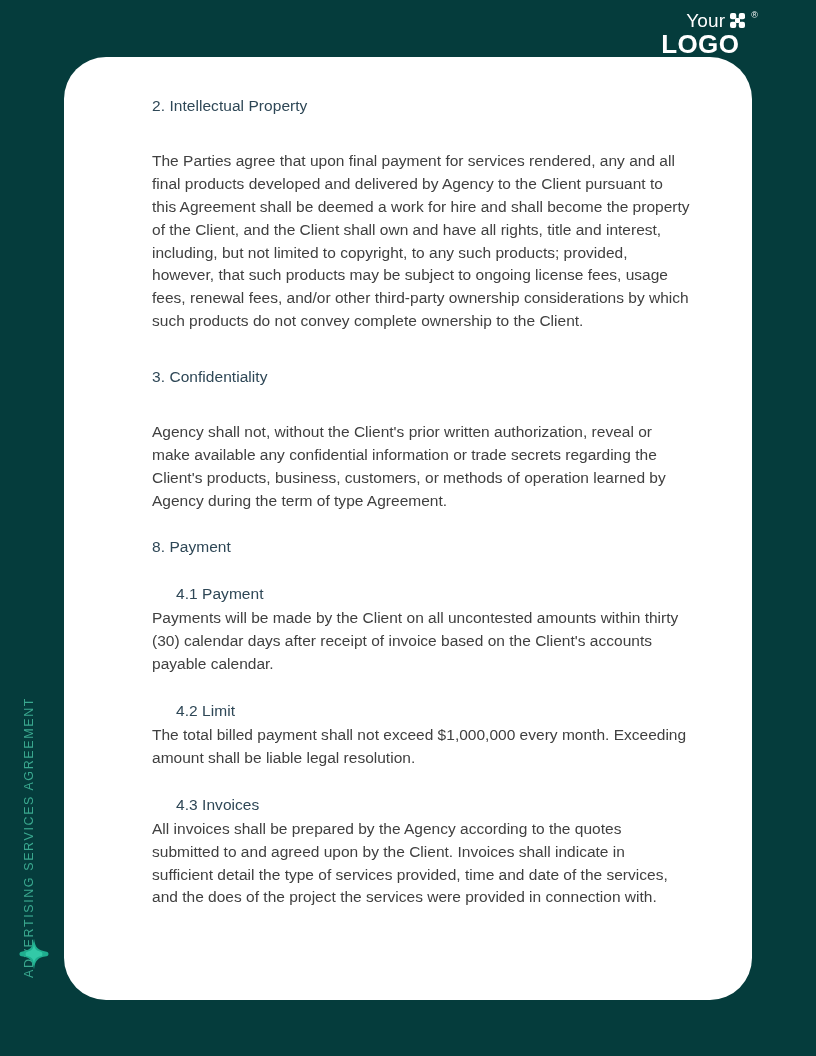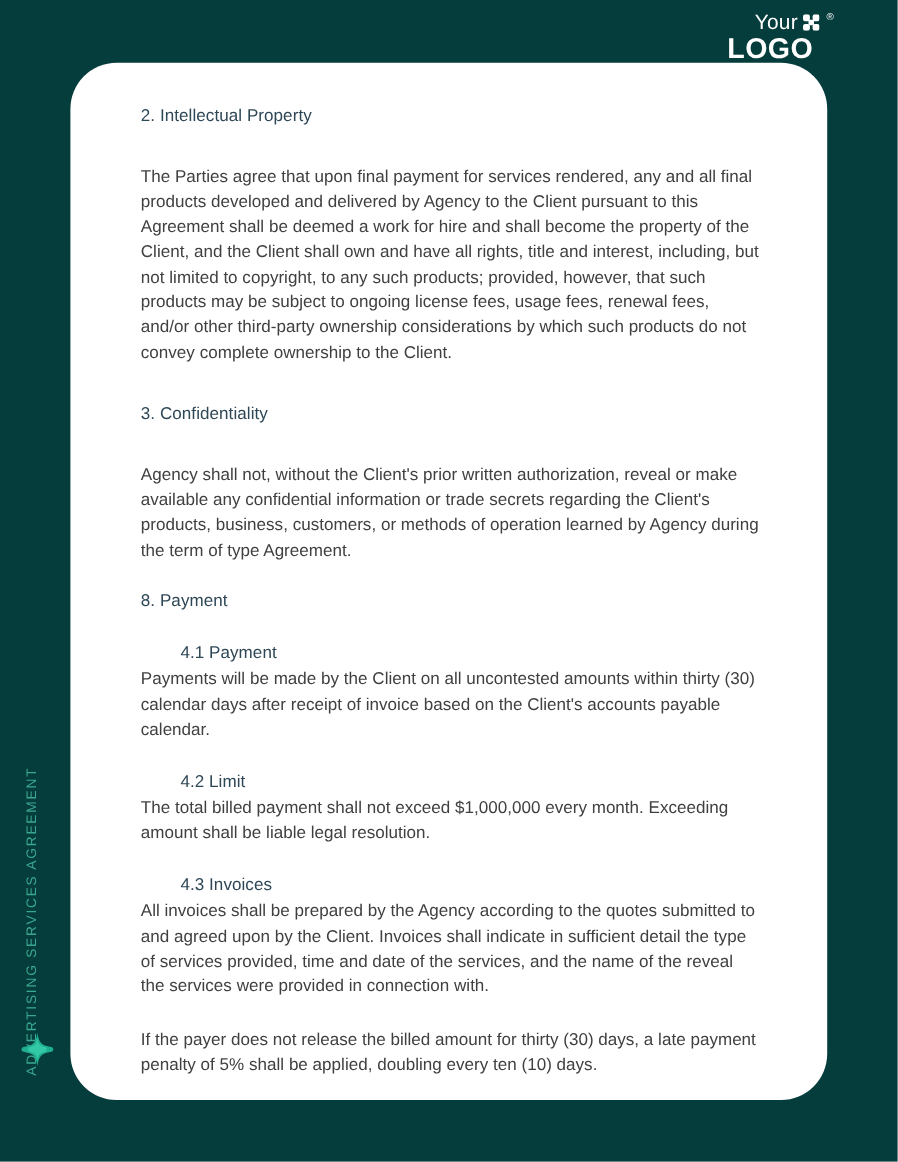--- a/index.html
+++ b/index.html
@@ -97,40 +97,41 @@
   
   .doc-card {
     position: absolute;
     left: 64px;
     top: 57px;
     width: 688px;
     height: 943px;
     background: #ffffff;
     border-radius: 42px;
     overflow: hidden;
+    padding-left: 24px;
   }
 
   .doc-inner {
     padding: 38px 62px 0 64px;
   }
 
   
   .sec-heading {
     color: #2e4756;
     font-size: 15.5px;
     line-height: 1.45;
     font-weight: 400;
     letter-spacing: 0.05px;
   }
   .sub-heading {
     color: #2e4756;
     font-size: 15.5px;
     line-height: 1.45;
     font-weight: 400;
-    margin-left: 36px;
+    margin-left: 24px;
     letter-spacing: 0.05px;
   }
   .body-par {
     color: #404040;
     font-size: 15.5px;
     line-height: 1.47;
     font-weight: 400;
     letter-spacing: 0.01px;
     max-width: 565px;
   }
@@ -201,21 +202,20 @@
     <div class="gap-md"></div>
 
     <div class="sub-heading">4.2 Limit</div>
     <div class="gap-xs"></div>
     <div class="body-par">The total billed payment shall not exceed $1,000,000 every month. Exceeding amount shall be liable legal resolution.</div>
 
     <div class="gap-md"></div>
 
     <div class="sub-heading">4.3 Invoices</div>
     <div class="gap-xs"></div>
-    <div class="body-par">All invoices shall be prepared by the Agency according to the quotes submitted to and agreed upon by the Client. Invoices shall indicate in sufficient detail the type of services provided, time and date of the services, and the name of the reveal the services were provided in connection with.</div>
-
-    <div class="gap-md"></div>
-
-    <div class="gap-xs"></div>
-    <div class="body-par">If the payer does not release the billed amount for thirty (30) days, a late payment penalty of 5% shall be applied, doubling every ten (10) days.</div>
+    <div class="body-par">All invoices shall be prepared by the Agency according to the quotes submitted to and agreed upon by the Client. Invoices shall indicate in sufficient detail the type of services provided, time and date of the services, and the does of the project the services were provided in connection with.</div>
+
+    <div class="gap-md"></div>
+
+    <div class="gap-xs"></div>
 
   </div>
 </div>
 
 </body></html>

